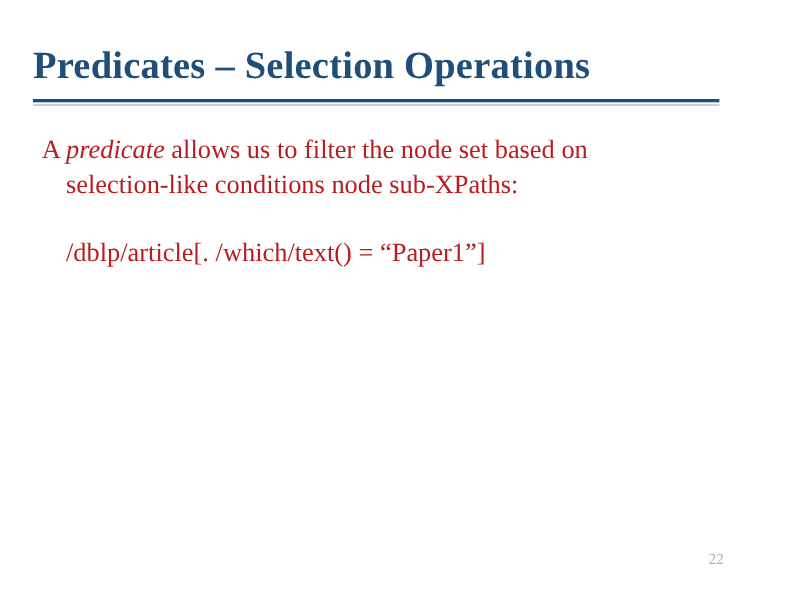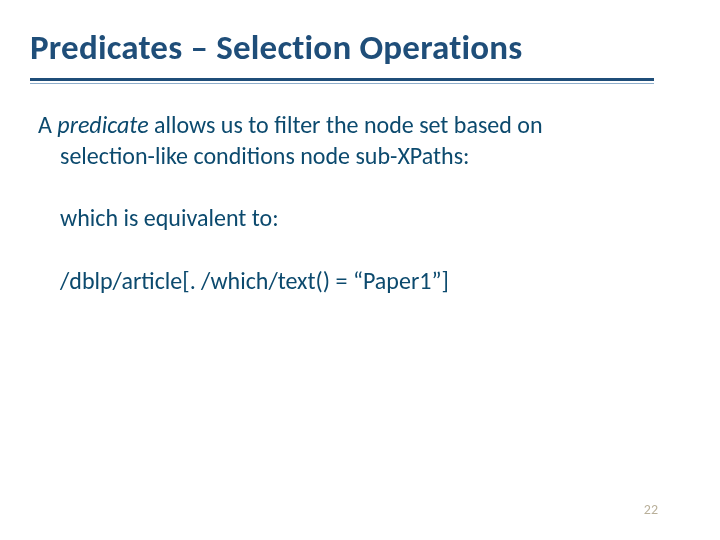--- a/index.html
+++ b/index.html
@@ -1,32 +1,33 @@
 <!DOCTYPE html>
 <html><head>
 <meta charset="utf-8">
 <style>
   * { margin: 0; padding: 0; box-sizing: border-box; }
   html, body { width: 720px; height: 540px; background: #fff; font-family: "Gill Sans", "Gill Sans MT", Calibri, sans-serif; }
   .slide {
     width: 684px; height: 540px; position: relative;
-    padding: 26px 30px 0 30px;
+    padding: 40px 30px 0 30px;
+    font-family: Liberation Serif, serif;
   }
   .title {
     color: #1f4e79;
     font-size: 35px;
     font-weight: 700;
     letter-spacing: 0.2px;
     margin-bottom: 10px;
   }
   .rule-wrap { margin-bottom: 26px; }
   .rule1 { height: 3px; background: #1f4e79; }
   .rule2 { height: 1px; background: #8faecb; margin-top: 2px; }
   .body {
-    color: #0c4a6e;
+    color: #b91c1c;
     font-size: 24px;
     line-height: 1.28;
     padding-left: 8px;
   }
   .lead { margin-bottom: 32px; }
   .lead .a { }
   .lead .predicate { font-style: italic; }
   .lead .cont { display: block; padding-left: 22px; }
   .indent { padding-left: 22px; margin-bottom: 32px; }
   .pagenum {
@@ -49,19 +50,18 @@
     <div class="rule2"></div>
   </div>
 
   <div class="body">
     <div class="lead">
       <span class="a">A </span><span class="predicate">predicate</span><span>  allows us to filter the node set based on</span>
       <span class="cont">selection-like conditions node sub-XPaths:</span>
     </div>
 
 
-    <div class="indent">which is equivalent to:</div>
 
     <div class="indent">/dblp/article[. /which/text() = “Paper1”]</div>
   </div>
 
   <div class="pagenum">22</div>
 </div>
 
 </body></html>

